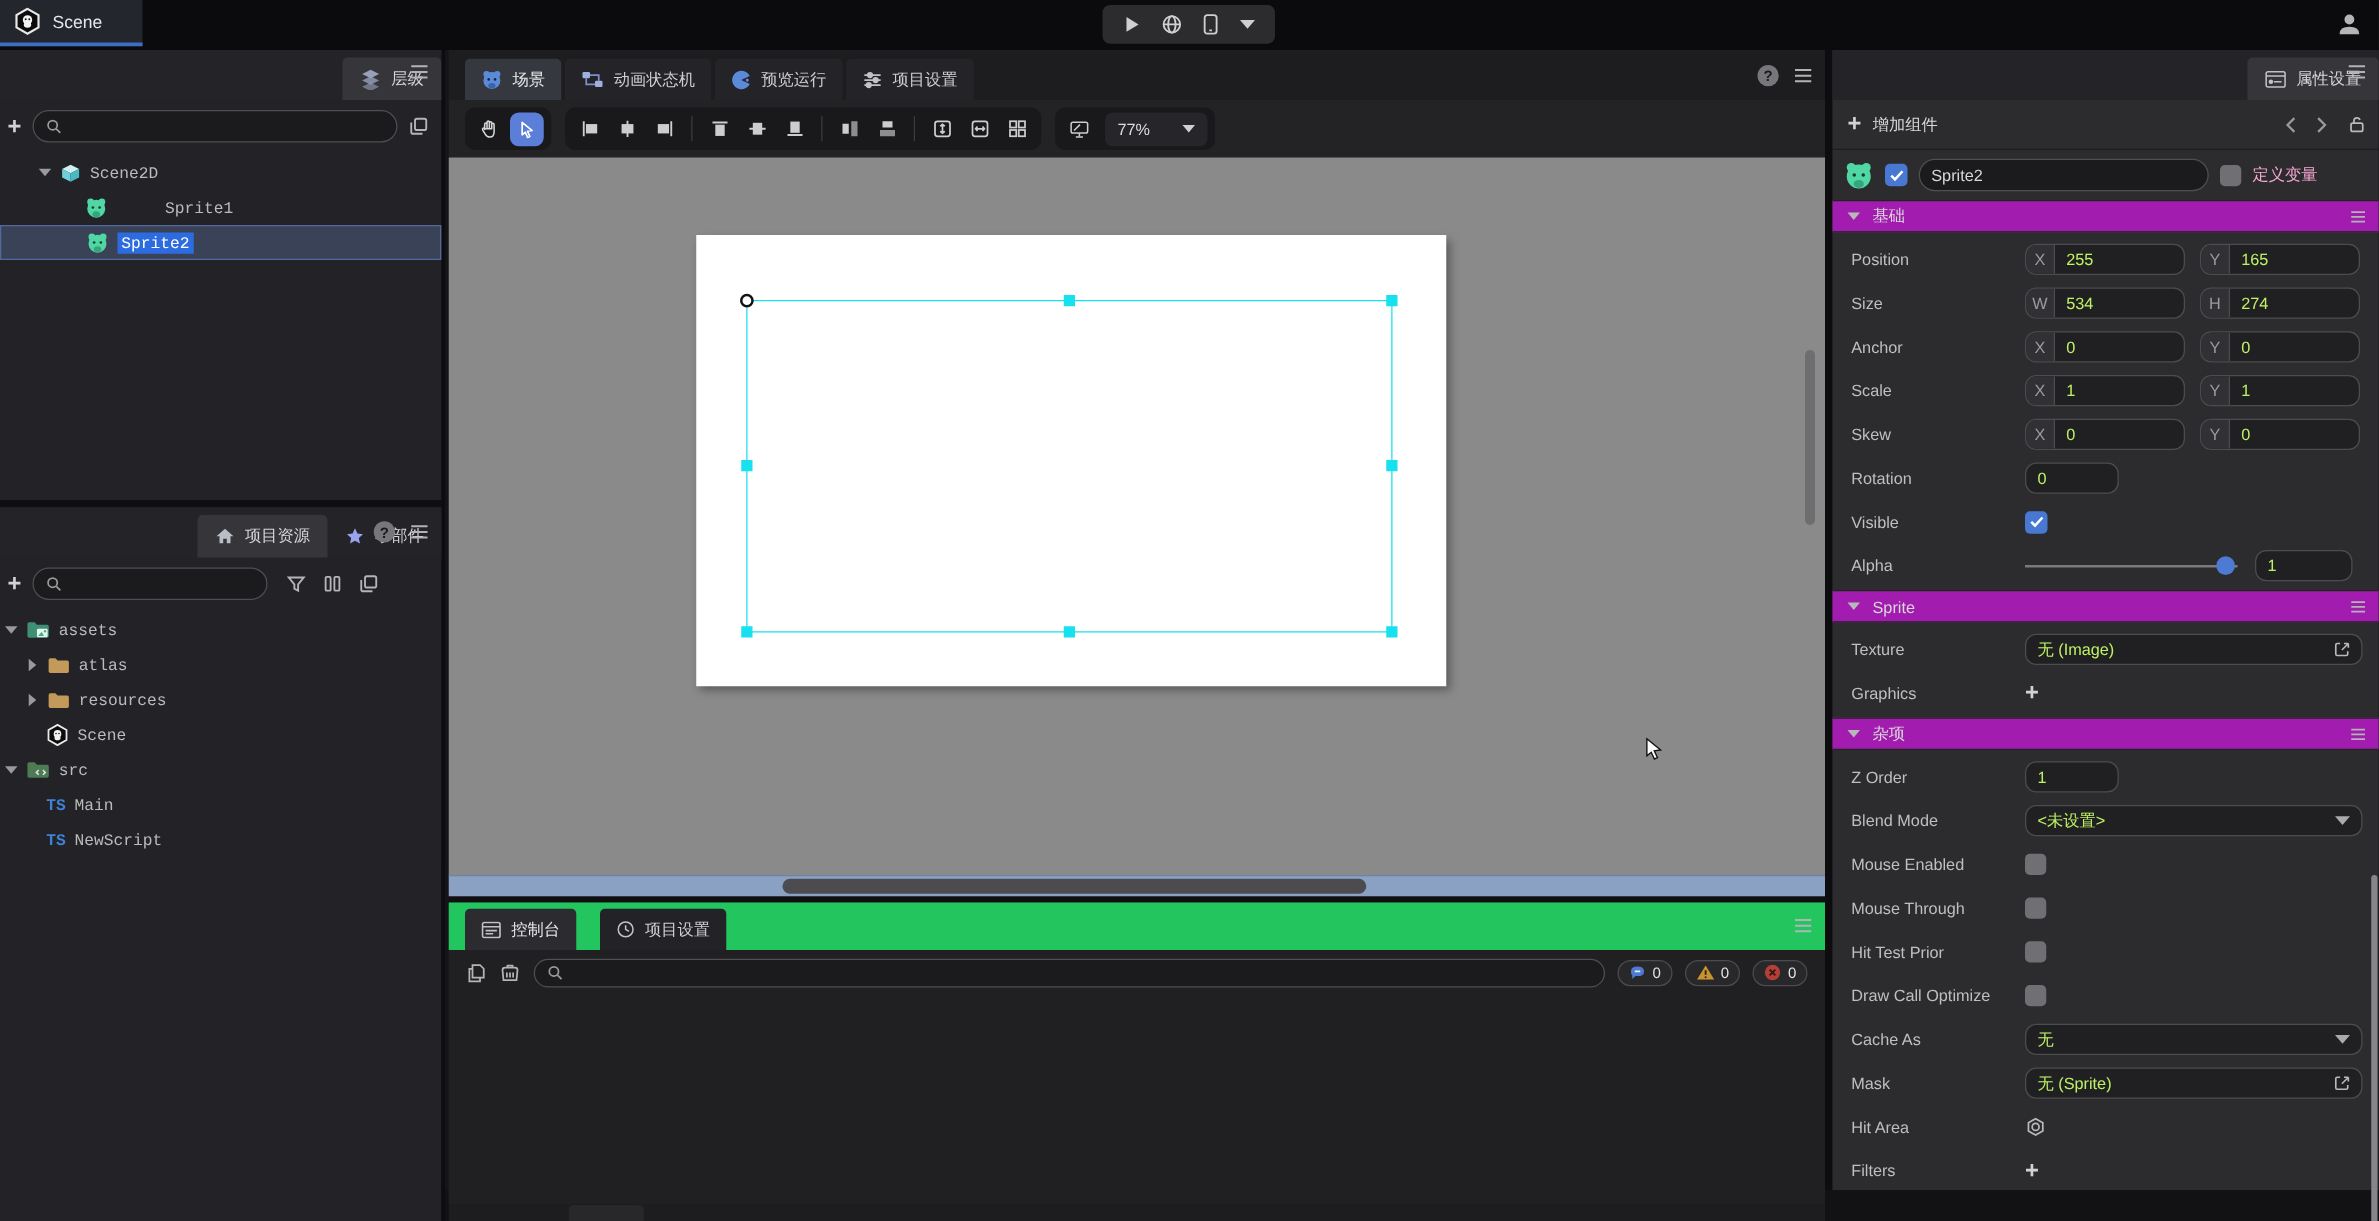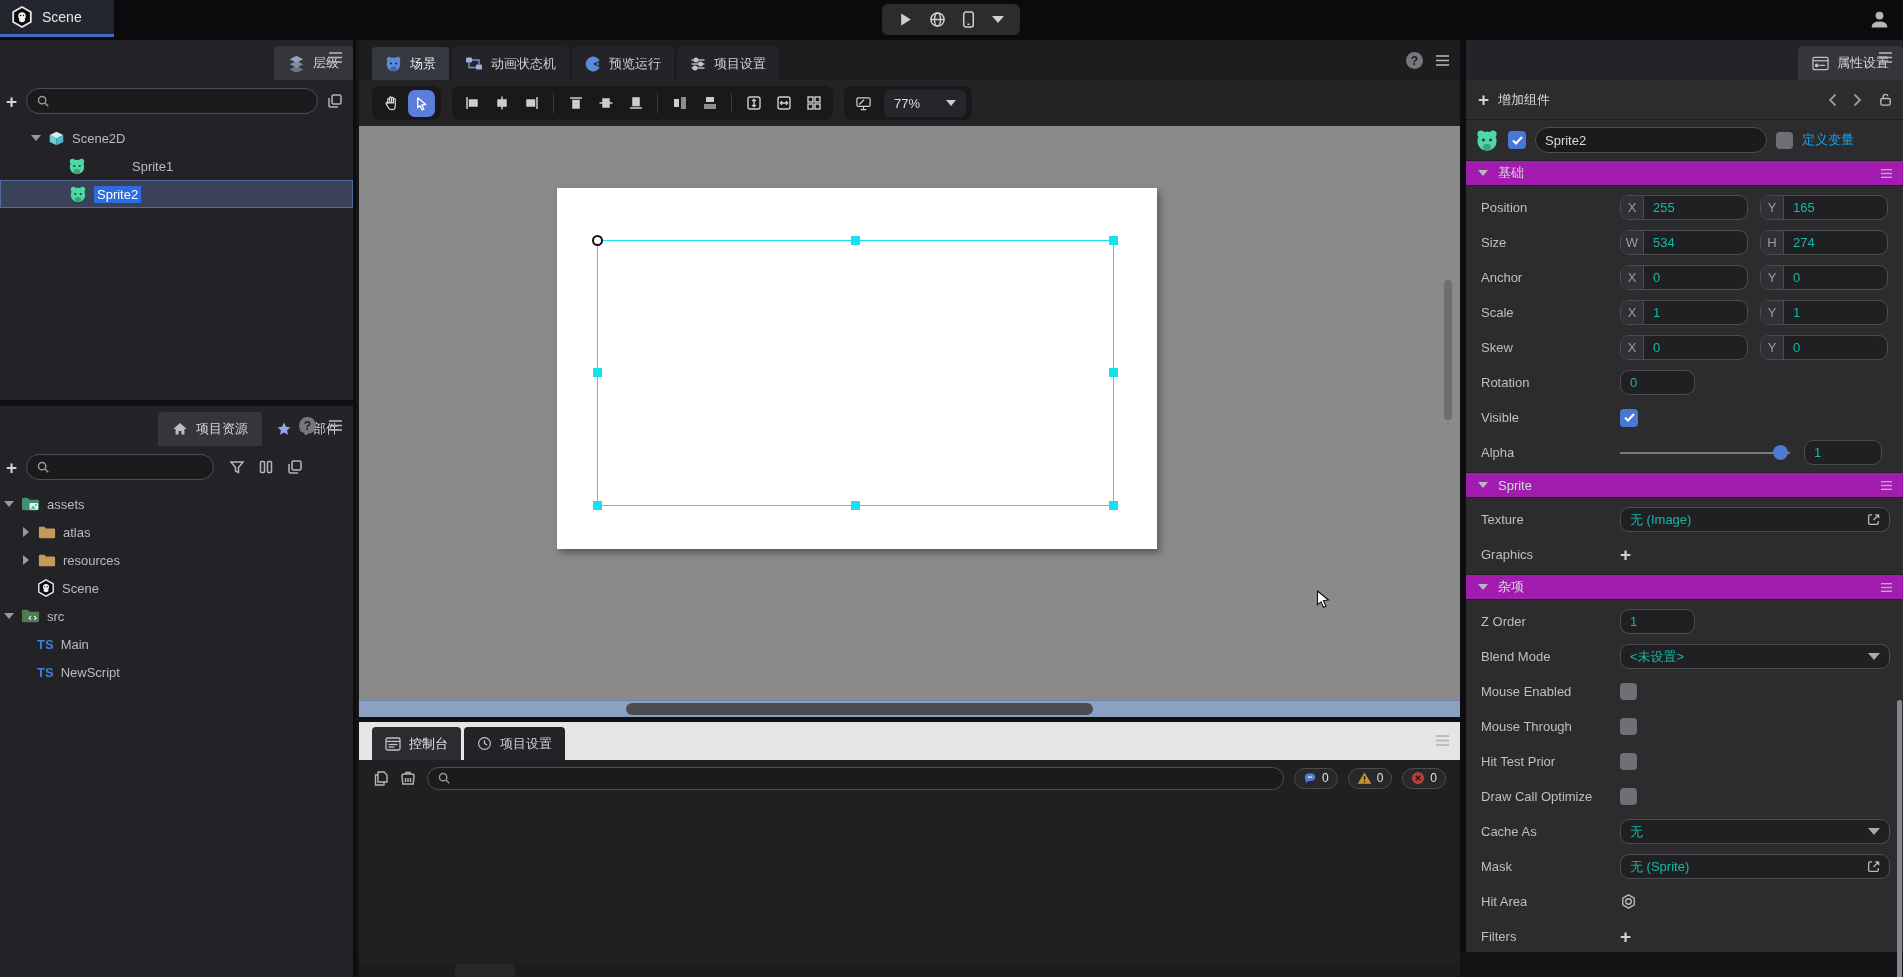--- a/index.html
+++ b/index.html
@@ -29,21 +29,21 @@
   
   .panel-header { height:40px; background:#242428; display:flex; align-items:flex-end; position:relative;justify-content:flex-end; }
   .panel-tab { height:34px; display:flex; align-items:center; gap:8px; padding:0 14px; color:#d6d6d9; background:transparent; }
   .panel-tab.active { background:#35353a; border-radius:4px 4px 0 0; }
   .header-right { position:absolute; right:10px; top:11px; display:flex; gap:12px; align-items:center; }
 
   
   #hierarchy { height:360px; position:relative; background:#232327; }
   .searchbar { display:flex; align-items:center; gap:9px; padding:8px 10px 8px 6px; }
   .tree { padding-top:2px; }
-  .tree-row { height:28px; display:flex; align-items:center; gap:7px; color:#b9bbbd; }
+  .tree-row { height:28px; display:flex; align-items:center; gap:7px; color:#b9bbbd;font-family:Liberation Mono, monospace; }
   .tw { width:11px; display:flex; justify-content:center; }
   .caret-exp { width:0; height:0; border-left:5px solid transparent; border-right:5px solid transparent; border-top:6px solid #9a9a9e; }
   .caret-col { width:0; height:0; border-top:5px solid transparent; border-bottom:5px solid transparent; border-left:6px solid #9a9a9e; }
   .tree-row.selected { background:#3a4257; border:1px solid #53689c; }
   .tree-row.selected .lbl { background:#2d6ce0; color:#fff; padding:1px 3px; }
   .ts-badge { color:#3f80d8; font-weight:bold; font-size:13px; letter-spacing:0; }
 
   
   #res-sep { height:6px; background:#0f0f11; }
   #resources { position:relative; background:#232327; }
@@ -69,40 +69,40 @@
   .handle { position:absolute; width:9px; height:9px; background:#17e1ee; }
   #sel-anchor { position:absolute; left:-6px; top:-6px; width:11px; height:11px; border:2px solid #141414; border-radius:50%; background:#fff; }
   #vp-vscroll { position:absolute; right:8px; top:154px; width:8px; height:140px; background:#6e6e70; border-radius:4px; }
   #vp-hscroll { height:17px; background:#8ba1c4; position:relative; border-top:1px solid #6d82a5; }
   #vp-hthumb { position:absolute; left:267px; top:2px; width:467px; height:12px; background:#4c4c50; border-radius:6px; }
   #mouse-cursor { position:absolute; left:957px; top:464px; }
 
   
   #console-gap { height:5px; background:#101012; }
   #console { background:#202023; height:241px; position:relative; }
-  #console-tabs { height:38px; background:#e5e5e5; display:flex; align-items:flex-end; gap:3px; padding-left:13px; position:relative; }
+  #console-tabs { height:38px; background:#22c55e; display:flex; align-items:flex-end; gap:19px; padding-left:13px; position:relative; }
   #console-toolbar { height:36px; display:flex; align-items:center; gap:10px; padding:0 14px; }
   #console-toolbar .pill { flex:1; height:23px; }
   .badge { height:21px; border:1px solid #4c4c50; border-radius:11px; background:#28282b; display:flex; align-items:center; gap:5px; padding:0 8px; color:#e4e4e6; font-size:12px; }
   #bottom-tab-hint { left:455px; top:964px; width:60px; height:13px; background:#28282b; border-radius:4px 4px 0 0; z-index:3; }
 
   
   #add-row { height:40px; display:flex; align-items:center; padding:0 12px; gap:9px; border-bottom:1px solid #1d1d20; color:#d8d8da; position:relative; }
   #add-row .header-right { top:12px; }
   #node-row { height:40px; display:flex; align-items:center; gap:9px; padding:0 9px; }
   #node-name-input { width:232px; color:#d8d8da; background:transparent; border:none; outline:none; font-size:13px; }
   .checkbox { width:18px; height:18px; border-radius:4px; background:#4878d2; display:flex; align-items:center; justify-content:center; }
   .checkbox.off { background:#707074; width:17px; height:17px; }
   .section-hd { height:26px; background:#a21caf; border-top:1px solid #222225; border-bottom:1px solid #222225; display:flex; align-items:center; gap:10px; padding:0 12px; color:#d8d8da; position:relative; }
   .section-hd .header-right { top:7px; }
   .prop-row { height:35px; display:flex; align-items:center; }
   .prop-label { width:154px; padding-left:15px; color:#bfbfc2; }
   .field { height:25px; background:#202023; border:1px solid #4c4c50; border-radius:9px; display:flex; align-items:center; overflow:hidden; }
   .field .prefix { width:23px; text-align:center; color:#9c9ca0; background:#313135; border-right:1px solid #4c4c50; height:100%; display:flex; align-items:center; justify-content:center; }
-  .field .val { padding-left:9px; color:#14b8a6; flex:1; }
+  .field .val { padding-left:9px; color:#bef264; flex:1; }
   .field.w128 { width:128px; } .gap12 { width:12px; } .field.w75 { width:75px; } .field.w78 { width:78px; }
   .field.wide { width:270px; position:relative; }
   .dd-caret { width:0; height:0; border-left:6px solid transparent; border-right:6px solid transparent; border-top:7px solid #aaaaae; margin-right:9px; }
   .slider { width:170px; height:2px; background:#7a7a7e; position:relative; margin-right:14px; }
   .slider .thumb { position:absolute; right:2px; top:-7px; width:15px; height:15px; border-radius:50%; background:#4d7ad2; }
   .plus { color:#d2d2d5; font-size:19px; font-weight:bold; line-height:1; }
   #insp-scroll { position:absolute; right:1px; top:660px; width:5px; height:285px; background:#86868a; border-radius:3px; }
 </style>
 </head>
 <body>
@@ -705,21 +705,21 @@
       </span>
     <span class="checkbox">
         <svg width="11" height="9" viewBox="0 0 11 9" fill="none" stroke="#fff" stroke-width="2">
           <path d="M1 4.5 L4 7.5 L10 1"></path>
         </svg>
       </span>
     <div class="pill" style="width:232px;">
       <input id="node-name-input" value="Sprite2" style="">
     </div>
     <span class="checkbox off"></span>
-    <span style="color:#0ea5e9;">定义变量</span>
+    <span style="color:#f9a8d4;">定义变量</span>
   </div>
 
   <div class="section-hd">
     <span class="caret-exp" style="border-top-color:#b8b8bb;"></span>
     <span>基础</span>
     <div class="header-right">
         <span>
           <svg class="menu-lines" width="13" height="11" viewBox="0 0 15 13">
             <line x1="1" y1="2" x2="14" y2="2"></line>
             <line x1="1" y1="6.5" x2="14" y2="6.5"></line>

